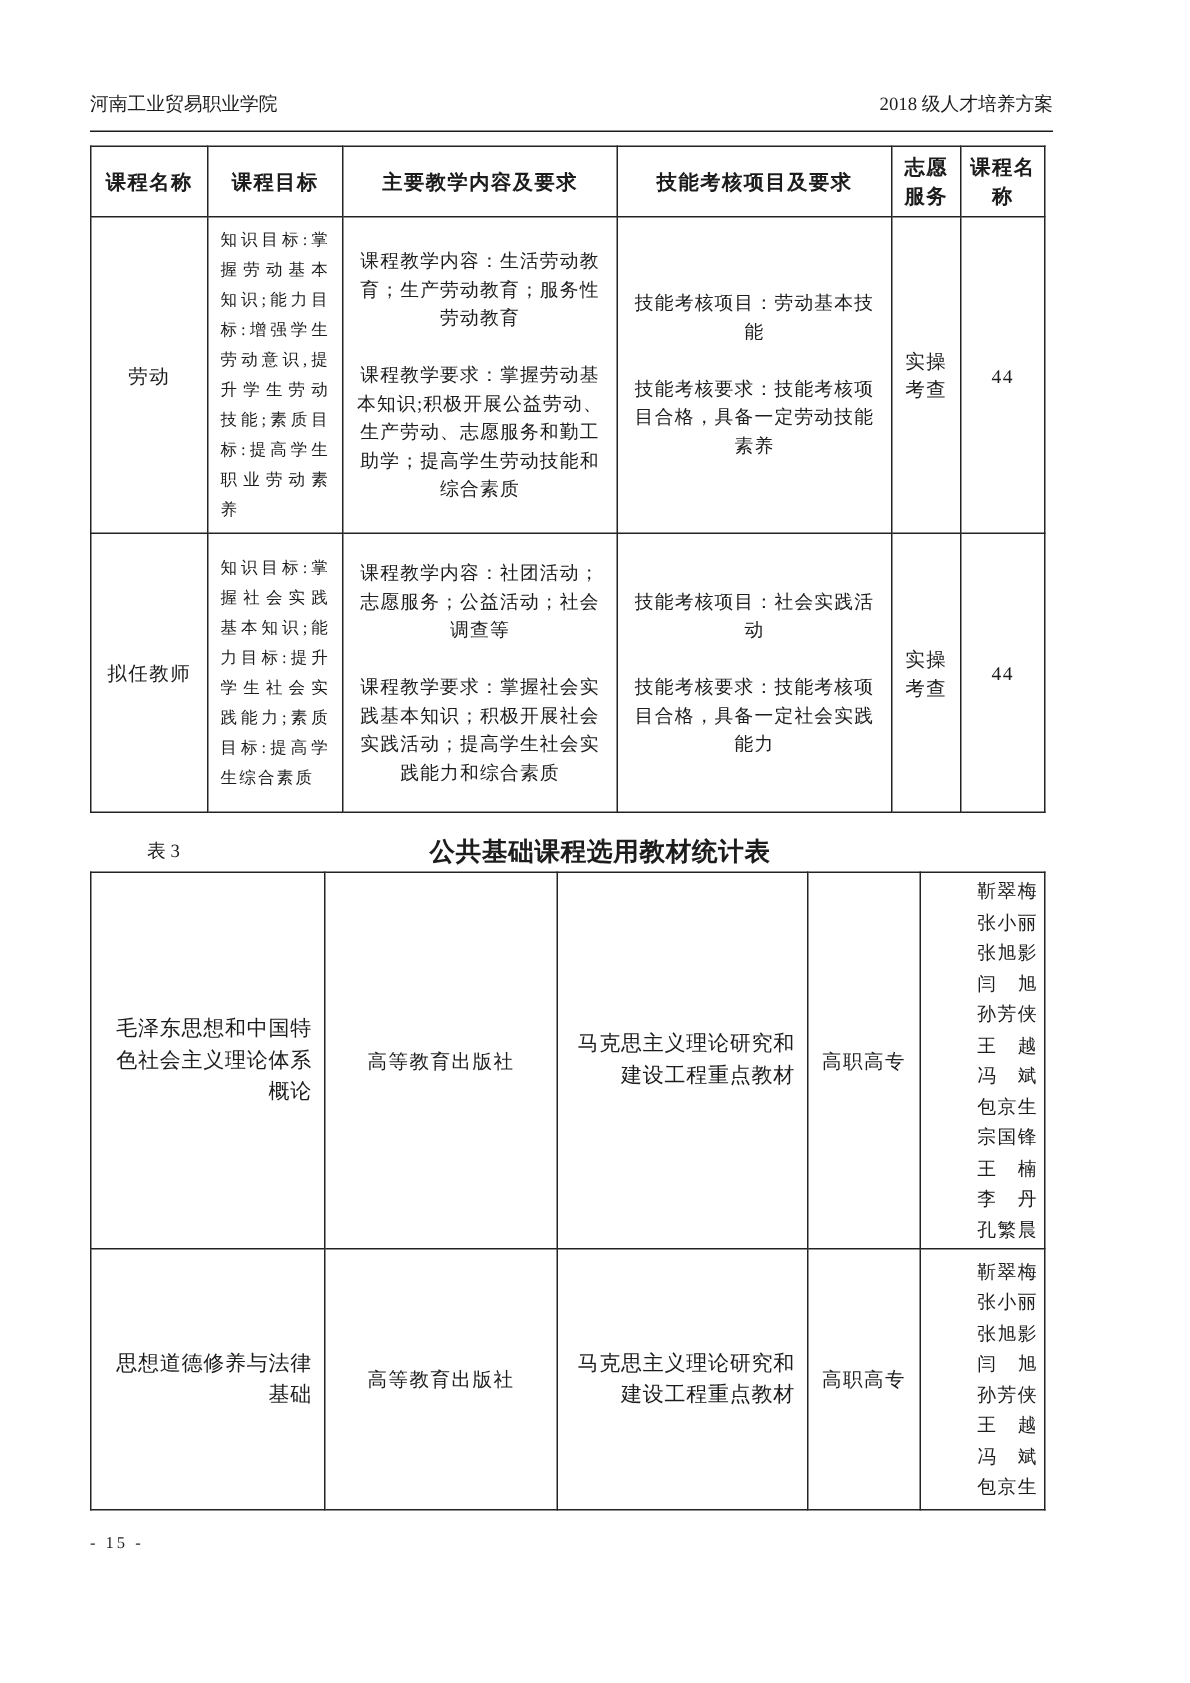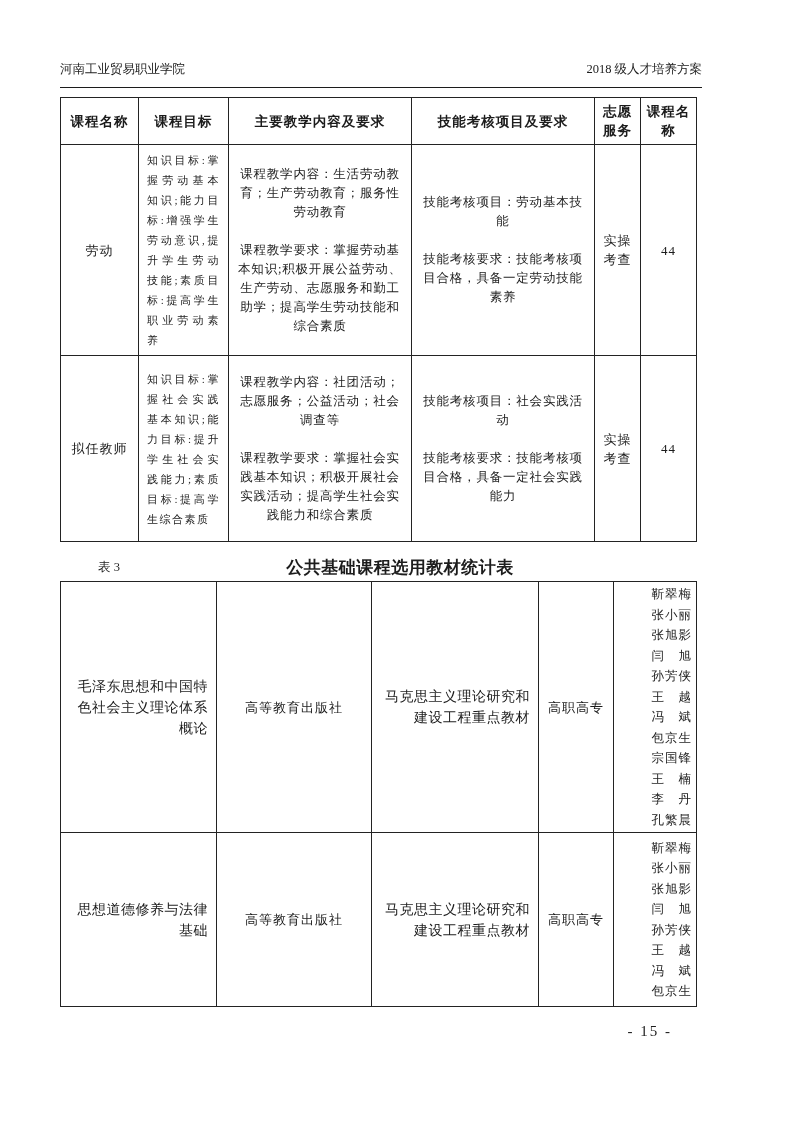--- a/index.html
+++ b/index.html
@@ -62,23 +62,23 @@
     height:21px;
   }
   .cap-label{position:absolute;left:16px;top:2px;font-size:12.5px;}
   .cap-title{
     display:block;text-align:center;
     font-weight:bold;font-size:17px;line-height:21px;letter-spacing:0.5px;
   }
   
   .page-num{
     margin-top:16px;
-    text-align:right;
+    text-align:left;
     padding-right:30px;
-    font-size:15px;letter-spacing:2px;
+    font-size:11px;letter-spacing:2px;
   }
 </style>
 </head>
 <body>
 
 <div class="page">
 
   <div class="doc-header">
     <span>河南工业贸易职业学院</span>
     <span>2018 级人才培养方案</span>

